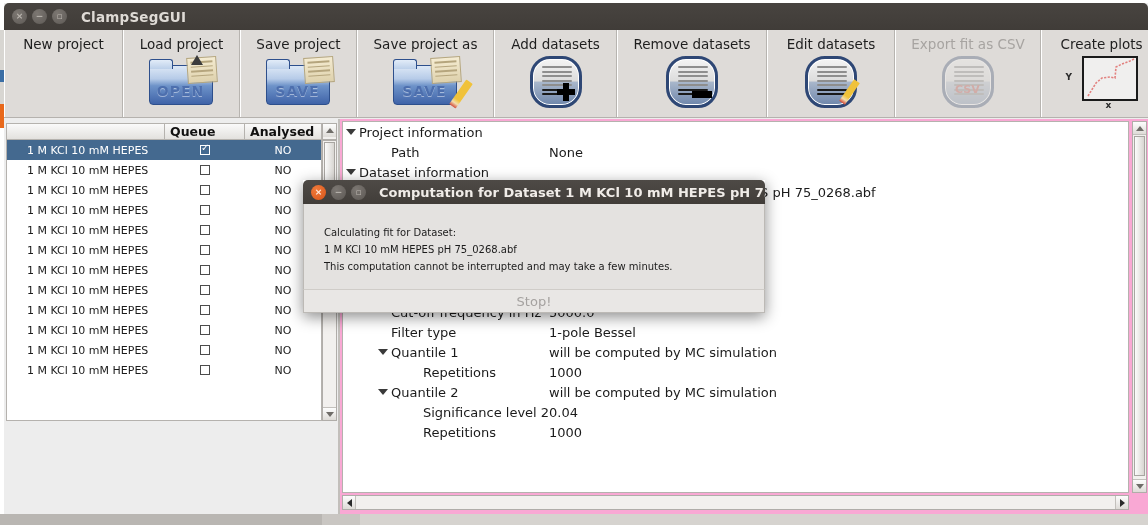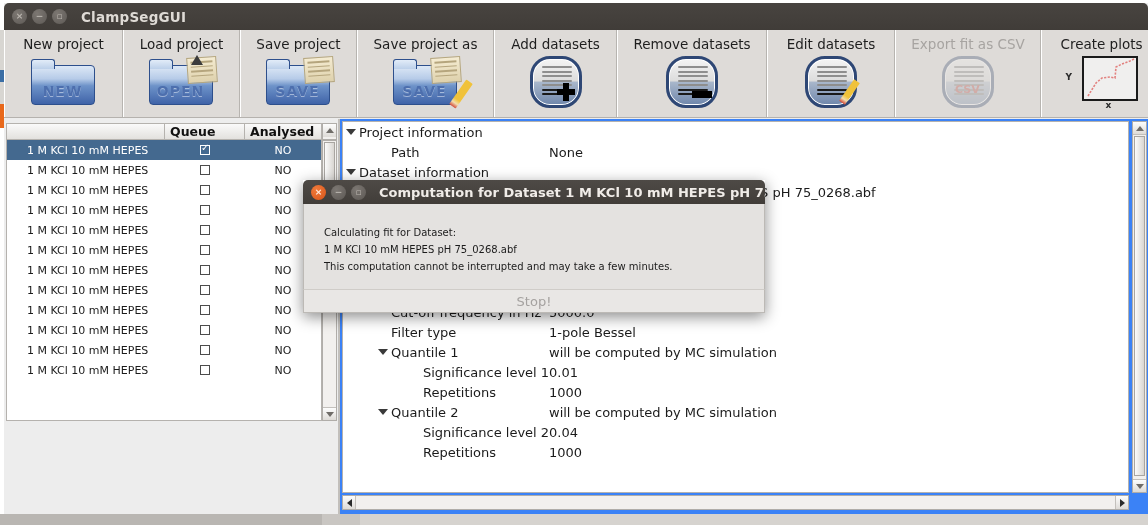--- a/index.html
+++ b/index.html
@@ -108,21 +108,21 @@
 
   
   .plot { position:relative; width:76px; height:52px; }
   .plot .box { position:absolute; left:18px; top:0; width:56px; height:45px; background:#f0efee; border:2px solid #1a1a1a; }
   .plot .ylab { position:absolute; left:2px; top:16px; font-size:9px; font-weight:bold; color:#2a2a2a; }
   .plot .xlab { position:absolute; left:42px; top:44px; font-size:9px; font-weight:bold; color:#2a2a2a; }
   .plot svg { position:absolute; left:18px; top:0; }
 
   
   .pane-left { position:absolute; left:0px; top:116px; width:334px; height:396px; background:#ededed; }
-  .pane-right { position:absolute; left:336px; top:116px; width:808px; height:396px; background:#3b82f6; }
+  .pane-right { position:absolute; left:336px; top:116px; width:808px; height:396px; background:#f9a8d4; }
   .pane-split { position:absolute; left:334px; top:116px; width:2px; height:396px; background:#c2bfbb; }
 
   
   .lhead { position:absolute; left:2px; top:4px; width:316px; height:17px; display:flex;
            background:linear-gradient(to bottom,#fafafa,#e3e1de); border:1px solid #b5b2ae; }
   .lhead .hc { border-right:1px solid #b5b2ae; font-size:12.5px; font-weight:bold; color:#111;
                display:flex; align-items:center; padding-left:5px; height:100%; }
   .lhead .hc.c0 { width:158px; }
   .lhead .hc.c1 { width:80px; }
   .lhead .hc.c2 { width:76px; border-right:none; }
@@ -205,27 +205,20 @@
         <div class="wbtn grey">×</div>
         <div class="wbtn grey">−</div>
         <div class="wbtn grey">▫</div>
       </div>
       <div class="wtitle">ClampSegGUI</div>
     </div>
 
     <div class="toolbar" id="toolbar">
         <div class="tbtn" style="width: 119px;">
           <div class="tlabel">New project</div>
-          <div class="ticon">
-            <div class="folder">
-              <div class="body"></div>
-              <div class="tab"></div>
-              <div class="word">NEW</div>
-            </div>
-          </div>
         </div>
         <div class="tbtn" style="width: 117px;">
           <div class="tlabel">Load project</div>
           <div class="ticon">
             <div class="folder">
               <div class="body"></div>
               <div class="tab"></div>
               <div class="paper">
                 <i></i>
                 <i></i>
@@ -528,25 +521,20 @@
           </div>
           <div class="trow lvl1" style="position: relative;">
             <div class="exp">
               <div class="texp"></div>
             </div>
             <div class="key">Quantile 1</div>
             <div class="val">will be computed by MC simulation</div>
           </div>
           <div class="trow lvl2" style="position: relative;">
             <div class="exp"></div>
-            <div class="key">Significance level 1</div>
-            <div class="val">0.01</div>
-          </div>
-          <div class="trow lvl2" style="position: relative;">
-            <div class="exp"></div>
             <div class="key">Repetitions</div>
             <div class="val">1000</div>
           </div>
           <div class="trow lvl1" style="position: relative;">
             <div class="exp">
               <div class="texp"></div>
             </div>
             <div class="key">Quantile 2</div>
             <div class="val">will be computed by MC simulation</div>
           </div>

